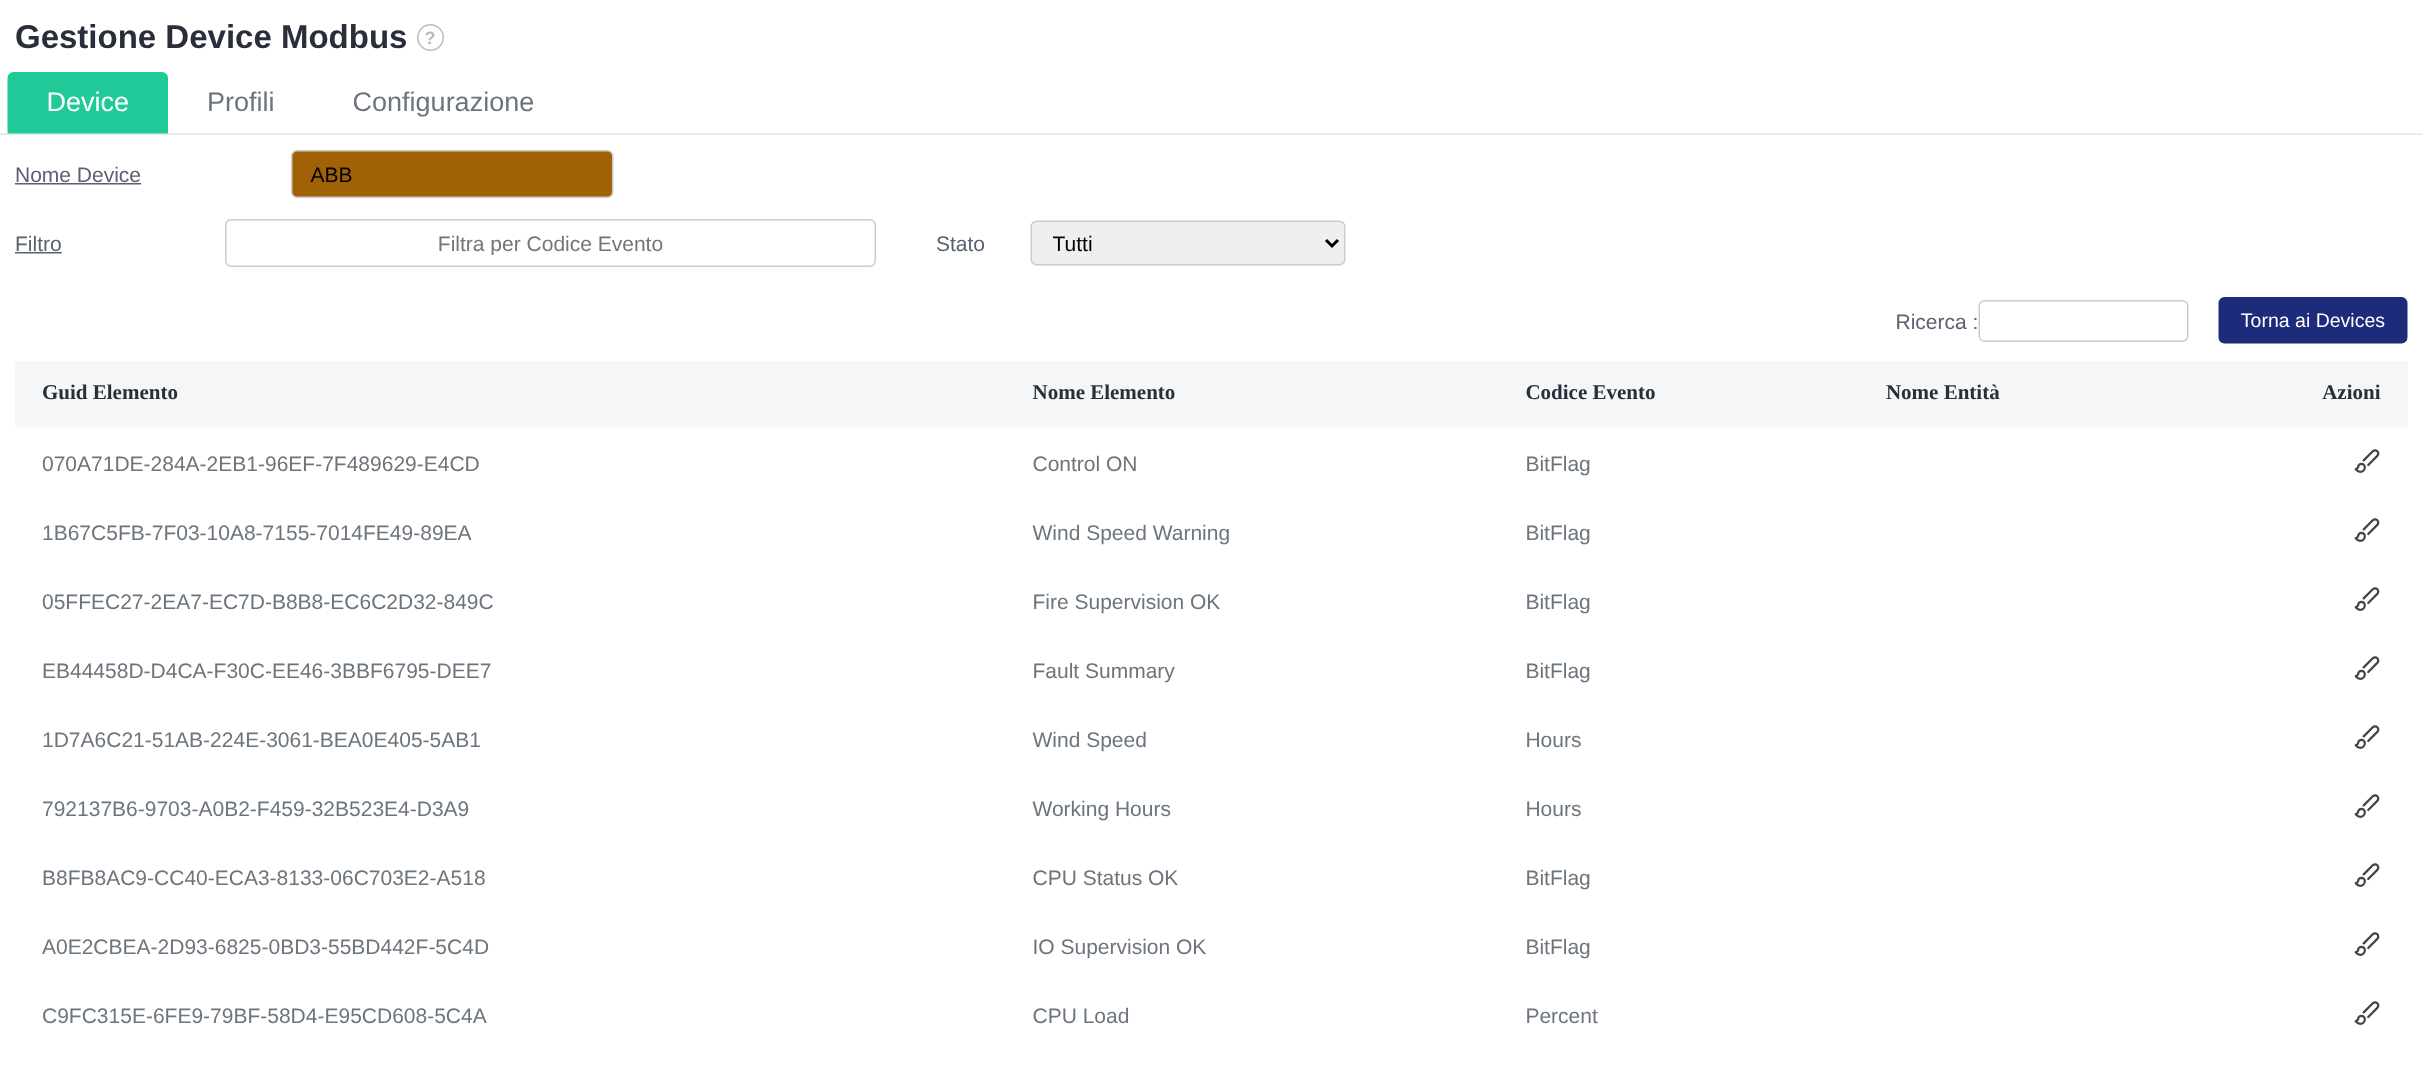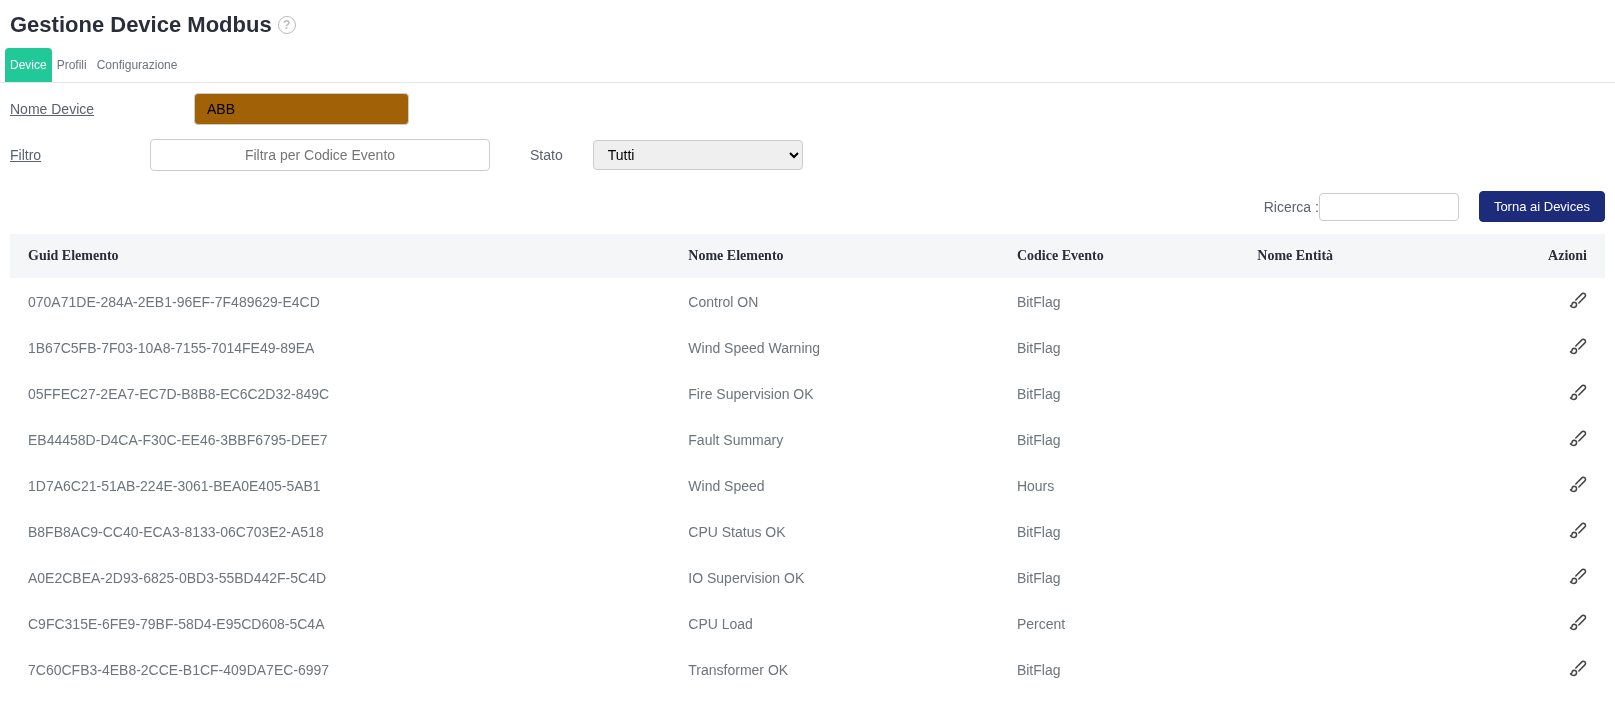--- a/index.html
+++ b/index.html
@@ -1,26 +1,26 @@
 <!DOCTYPE html>
 <html><head>
   <meta charset="utf-8">
   <style>
     * { margin: 0; padding: 0; box-sizing: border-box; font-family: 'Segoe UI', Arial, sans-serif; }
     body { background: #fff; color: #333; font-size: 14px; }
     .page-title { display: flex; align-items: center; padding: 12px 10px 10px 10px; font-size: 22px; font-weight: 600; color: #2a2e3a; }
     .page-title .help { margin-left: 6px; width: 18px; height: 18px; border: 1.5px solid #bbb; border-radius: 50%; display: inline-flex; align-items: center; justify-content: center; font-size: 12px; color: #bbb; }
     .tabs { display: flex; border-bottom: 1px solid #e5e5e5; padding-left: 5px; }
-    .tab { padding: 10px 5px; font-size: 12px; color: #6c757d; cursor: pointer; }
+    .tab { padding: 10px 26px; font-size: 18px; color: #6c757d; cursor: pointer; }
     .tab.active { background: #20c997; color: #fff; border-radius: 4px 4px 0 0; }
     .filters { padding: 10px 10px 0 10px; }
     .filter-row { display: flex; align-items: center; margin-bottom: 14px; }
     .filter-label { width: 140px; text-align: left; padding-right: 20px; color: #5a6170; font-size: 14px; text-decoration: underline; }
     .filter-input { border: 1px solid #ccc; border-radius: 4px; padding: 7px 12px; font-size: 14px; width: 215px; }
-    .filter-input-wide { border: 1px solid #ccc; border-radius: 4px; padding: 7px 12px; font-size: 14px; width: 340px; text-align: center; }
+    .filter-input-wide { border: 1px solid #ccc; border-radius: 4px; padding: 7px 12px; font-size: 14px; width: 434px; text-align: center; }
     .filter-select { border: 1px solid #ccc; border-radius: 4px; padding: 5px 10px; font-size: 14px; width: 210px; }
     .filter-group-2 { display: flex; align-items: center; }
     .stato-group { margin-left: 40px; display: flex; align-items: center; }
     .stato-label { width: auto; margin-right: 30px; color: #5a6170; }
     .search-row { display: flex; justify-content: flex-end; align-items: center; padding: 6px 10px 12px 10px; }
     .search-label { margin-right: 0; color: #5a6170; font-size: 14px; }
     .search-input { border: 1px solid #ccc; border-radius: 4px; padding: 5px 8px; font-size: 14px; width: 140px; margin-right: 20px; }
     .btn-return { background: #1d2b7b; color: #fff; border: 1px solid #1d2b7b; border-radius: 4px; padding: 7px 14px; font-size: 13px; cursor: pointer; }
     .table-wrap { padding: 0 10px; }
     table { width: 100%; border-collapse: collapse; }
@@ -123,20 +123,30 @@
           <td>1D7A6C21-51AB-224E-3061-BEA0E405-5AB1</td>
           <td>Wind Speed</td>
           <td>Hours</td>
           <td></td>
           <td class="actions"><span class="brush-icon"><svg width="18" height="18" viewBox="0 0 24 24" fill="none" stroke="#444" stroke-width="2" stroke-linecap="round" stroke-linejoin="round">
                 <path d="M9.06 11.9l8.07-8.06a2.85 2.85 0 1 1 4.03 4.03l-8.06 8.08"></path>
                 <path d="M7.07 14.94c-1.66 0-3 1.35-3 3.02 0 1.33-2.5 1.52-2 2.02 1.08 1.1 2.49 2.02 4 2.02 2.2 0 4-1.8 4-4.04a3.01 3.01 0 0 0-3-3.02z"></path>
               </svg></span></td>
         </tr>
         <tr>
+          <td>792137B6-9703-A0B2-F459-32B523E4-D3A9</td>
+          <td>Working Hours</td>
+          <td>Hours</td>
+          <td></td>
+          <td class="actions"><span class="brush-icon"><svg width="18" height="18" viewBox="0 0 24 24" fill="none" stroke="#444" stroke-width="2" stroke-linecap="round" stroke-linejoin="round">
+                <path d="M9.06 11.9l8.07-8.06a2.85 2.85 0 1 1 4.03 4.03l-8.06 8.08"></path>
+                <path d="M7.07 14.94c-1.66 0-3 1.35-3 3.02 0 1.33-2.5 1.52-2 2.02 1.08 1.1 2.49 2.02 4 2.02 2.2 0 4-1.8 4-4.04a3.01 3.01 0 0 0-3-3.02z"></path>
+              </svg></span></td>
+        </tr>
+        <tr>
           <td>B8FB8AC9-CC40-ECA3-8133-06C703E2-A518</td>
           <td>CPU Status OK</td>
           <td>BitFlag</td>
           <td></td>
           <td class="actions"><span class="brush-icon"><svg width="18" height="18" viewBox="0 0 24 24" fill="none" stroke="#444" stroke-width="2" stroke-linecap="round" stroke-linejoin="round">
                 <path d="M9.06 11.9l8.07-8.06a2.85 2.85 0 1 1 4.03 4.03l-8.06 8.08"></path>
                 <path d="M7.07 14.94c-1.66 0-3 1.35-3 3.02 0 1.33-2.5 1.52-2 2.02 1.08 1.1 2.49 2.02 4 2.02 2.2 0 4-1.8 4-4.04a3.01 3.01 0 0 0-3-3.02z"></path>
               </svg></span></td>
         </tr>
         <tr>

